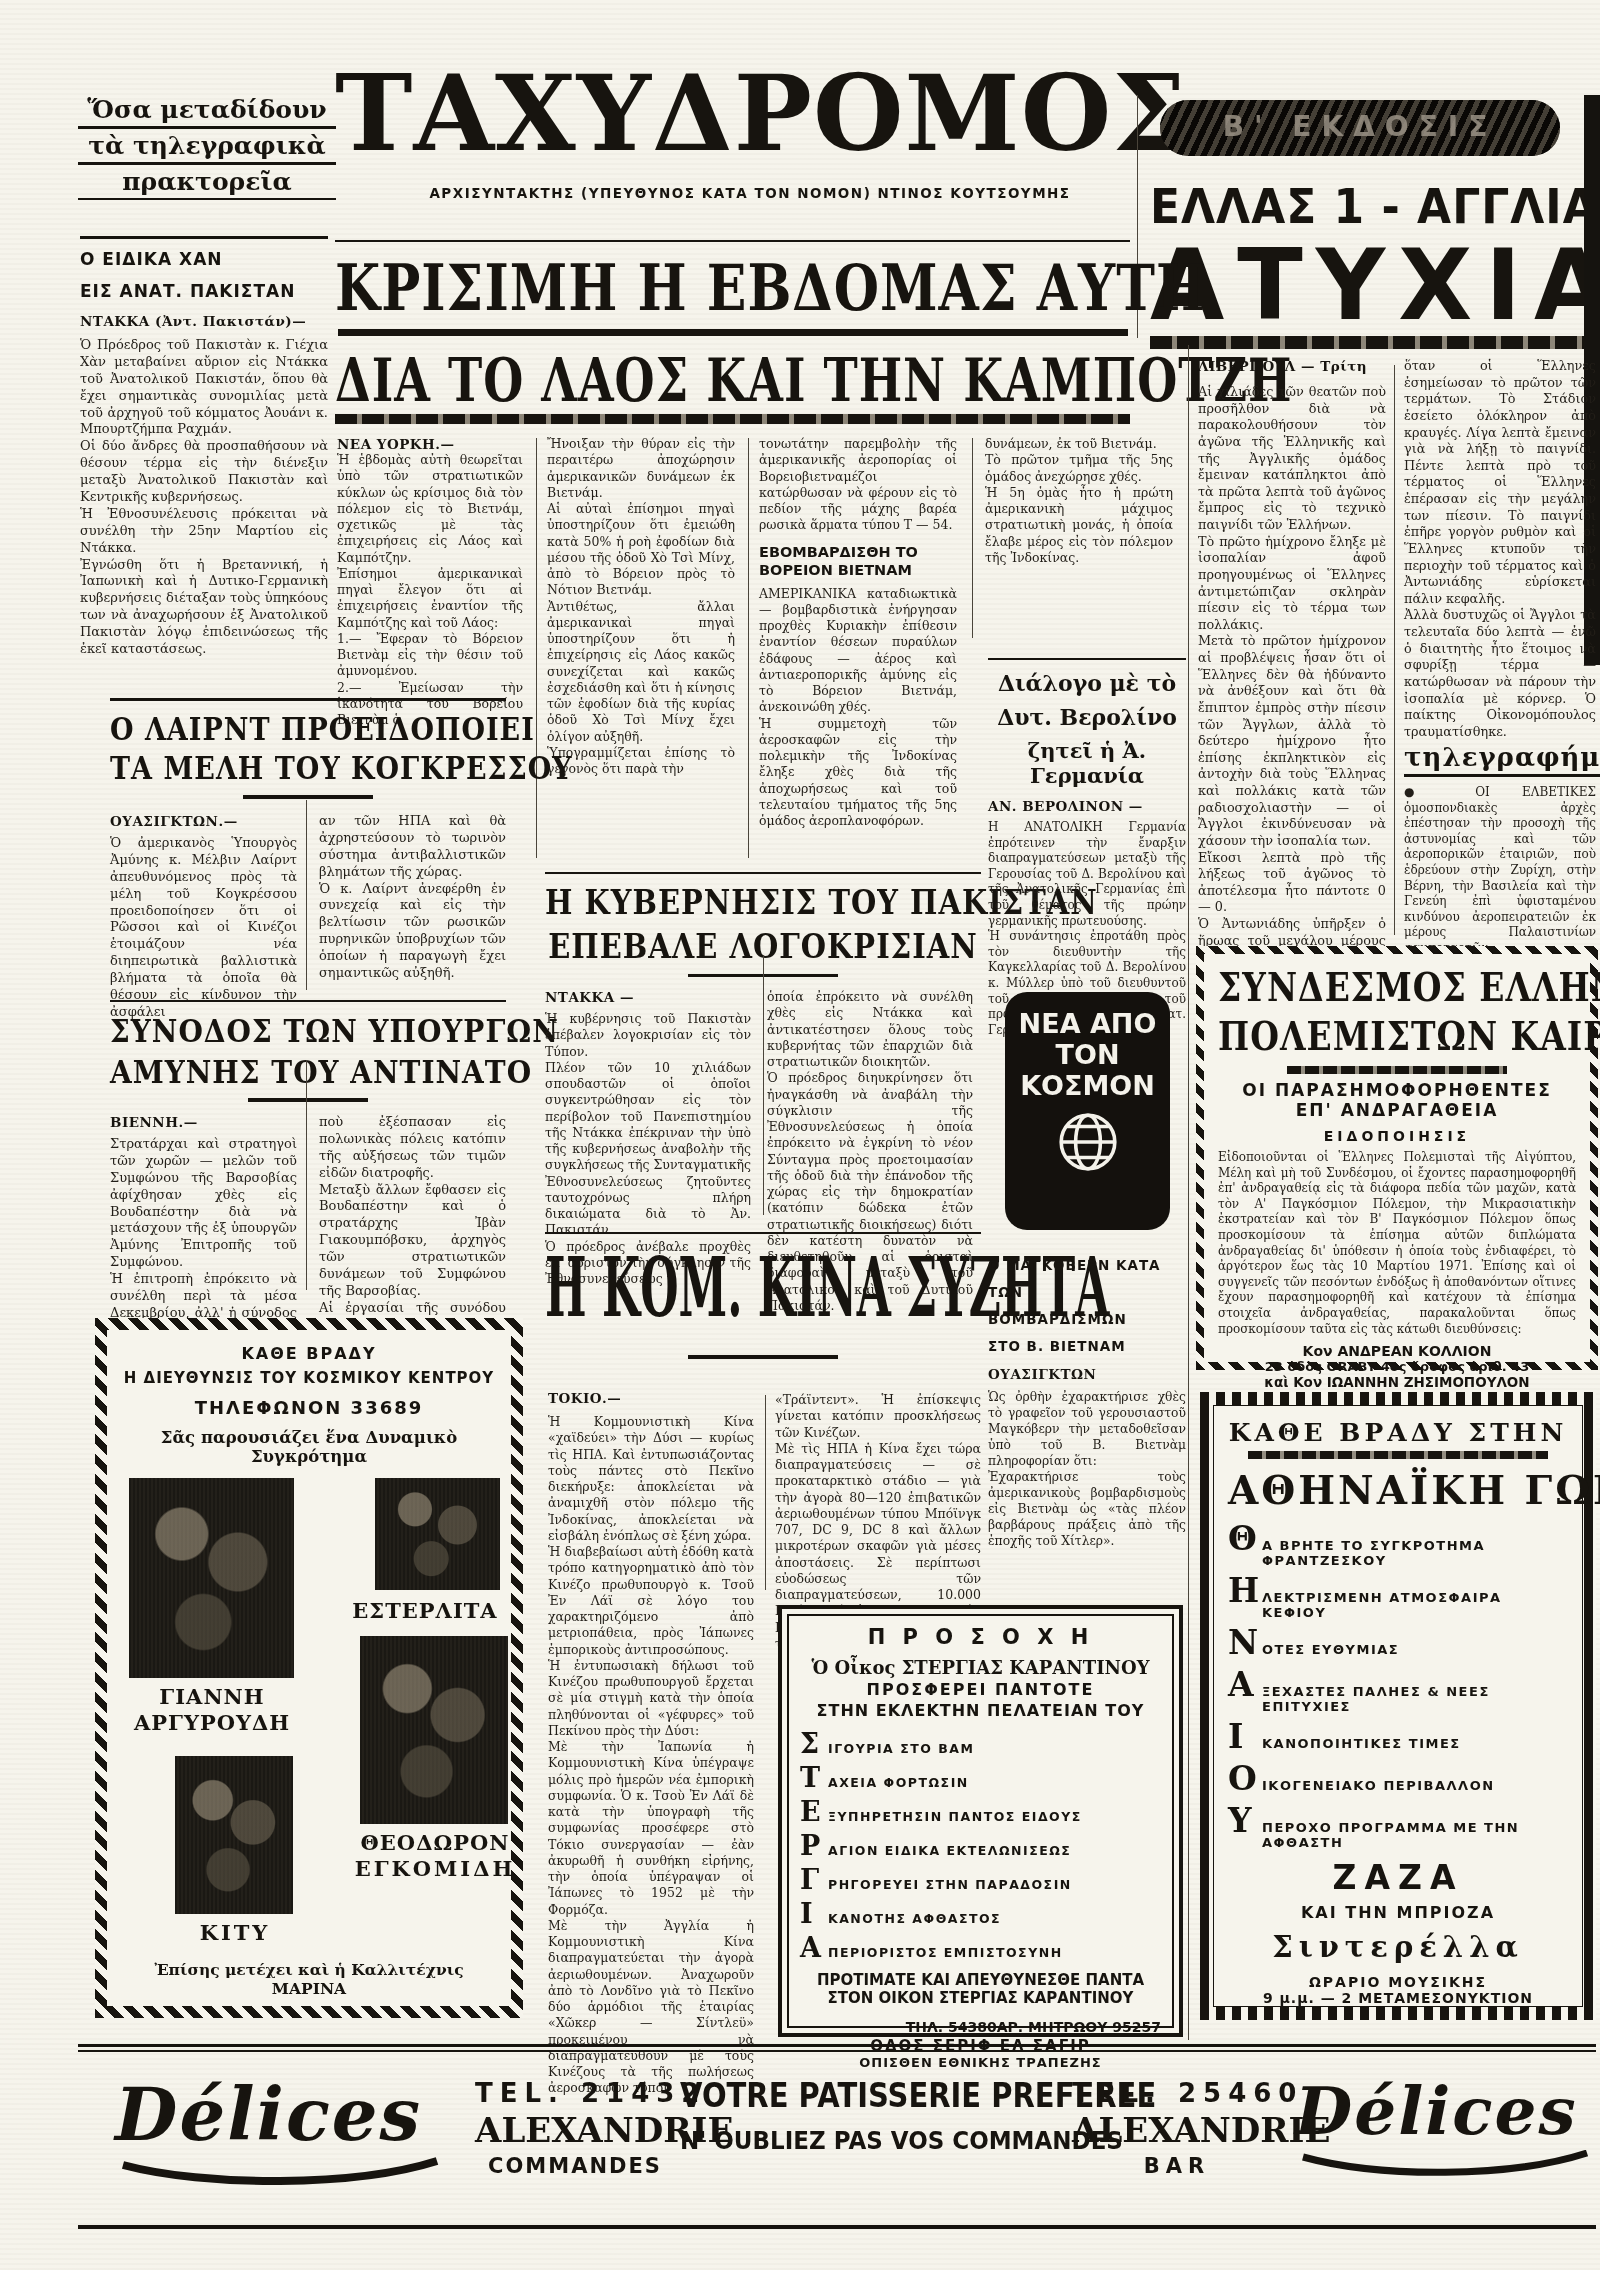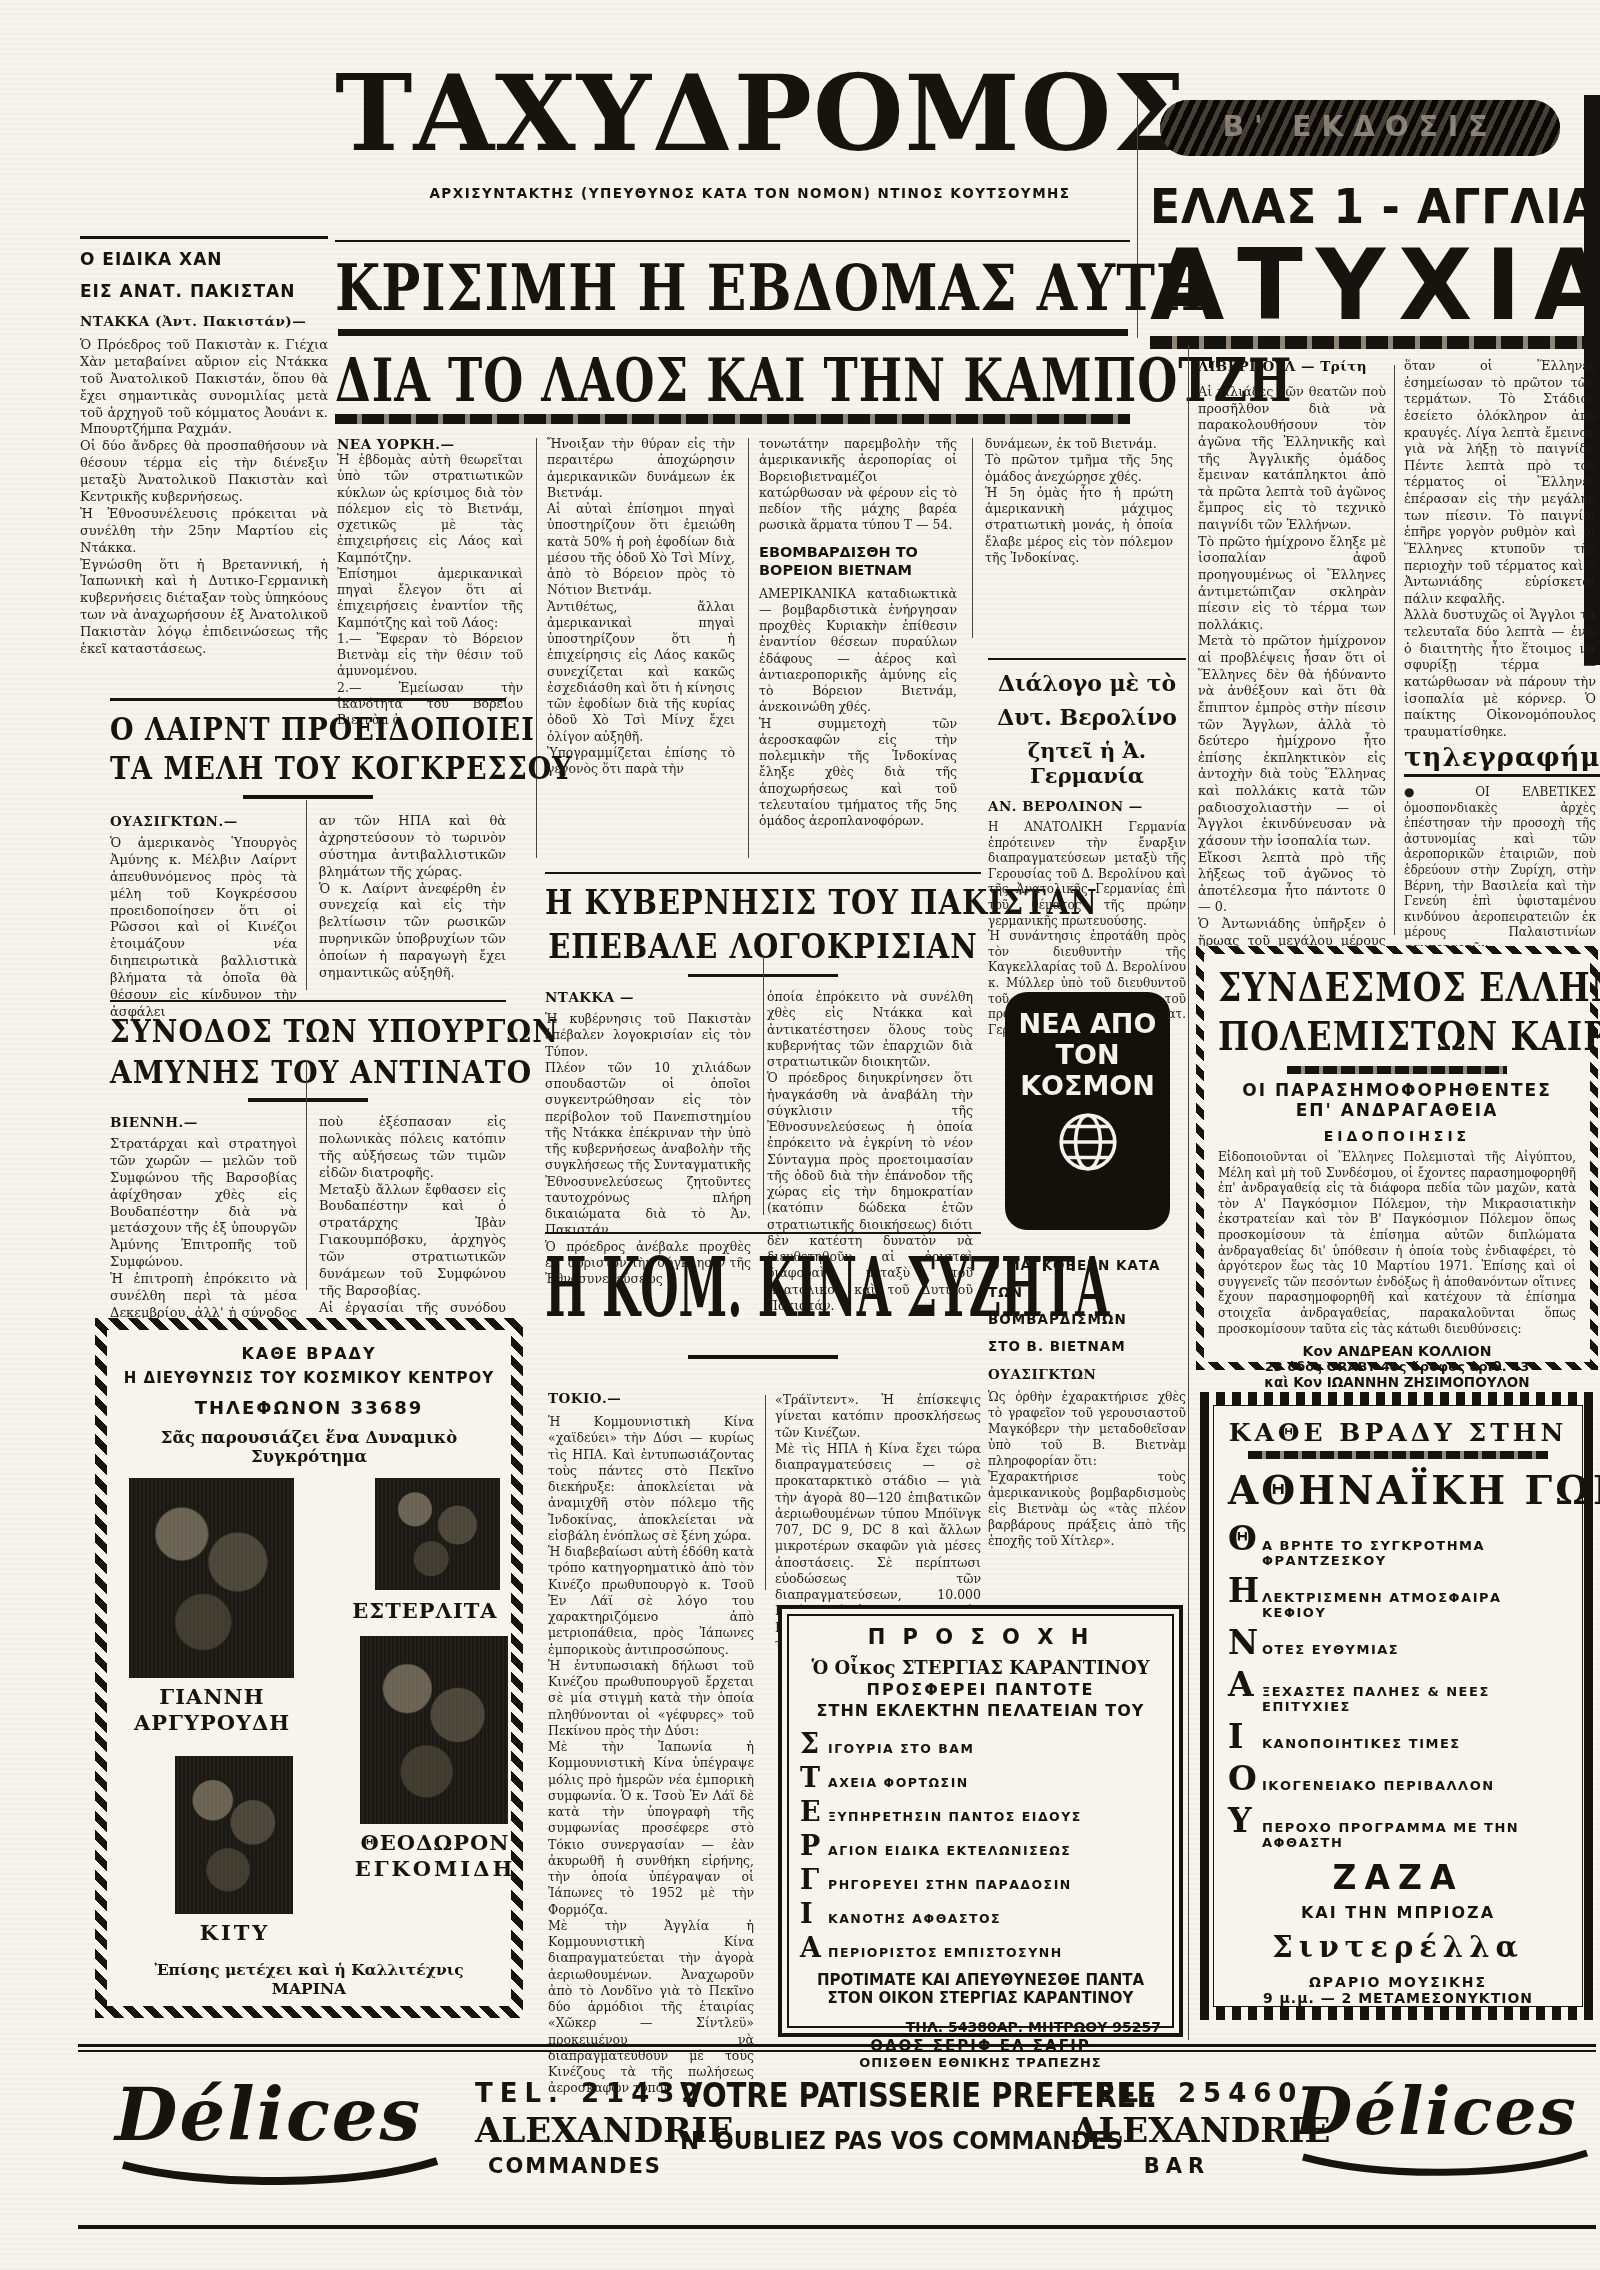--- a/index.html
+++ b/index.html
@@ -33,20 +33,25 @@
   .acro .ini{font-size:27px;font-weight:bold;width:28px;flex:none}
   .acro .txt{font-family:"DejaVu Sans",sans-serif;font-weight:bold;font-size:12.5px;letter-spacing:1.5px}
   .badge{background:#14110d;border-radius:22px;color:#f4f2ea;text-align:center}
   .script-logo{font-style:italic;font-weight:bold;letter-spacing:2px;white-space:nowrap}
 </style>
 </head>
 <body>
 
 <div id="page">
 
+  <div class="abs" style="left:78px;top:95px;width:258px">
+    <div class="b" style="font-size:25px;border-bottom:3px solid #17140f;padding:0 8px 2px;text-align:center">Ὅσα μεταδίδουν</div>
+    <div class="b" style="font-size:25px;border-bottom:3px solid #17140f;padding:2px 8px;text-align:center">τὰ τηλεγραφικὰ</div>
+    <div class="b" style="font-size:25px;border-bottom:2px solid #17140f;padding:2px 30px;text-align:center">πρακτορεῖα</div>
+  </div>
 
   <div class="abs nw b" style="left:335px;top:52px;width:800px;font-size:104px;text-align:center;letter-spacing:1px">ΤΑΧΥΔΡΟΜΟΣ</div>
   <div class="abs sans b c nw" style="left:420px;top:185px;width:660px;font-size:13.5px;letter-spacing:1.5px">ΑΡΧΙΣΥΝΤΑΚΤΗΣ (ΥΠΕΥΘΥΝΟΣ ΚΑΤΑ ΤΟΝ ΝΟΜΟΝ) ΝΤΙΝΟΣ ΚΟΥΤΣΟΥΜΗΣ</div>
 
   <div class="abs" style="left:1160px;top:100px;width:400px;height:56px;background:#171511;border-radius:28px;overflow:hidden">
     <div class="abs" style="left:0;top:0;right:0;bottom:0;background:repeating-linear-gradient(115deg,rgba(105,97,84,.55) 0 5px,rgba(8,6,4,.9) 5px 11px)"></div>
     <div class="abs sans b c" style="left:0;top:10px;width:100%;font-size:28px;letter-spacing:10px;color:#9a9285;opacity:.85">Β' ΕΚΔΟΣΙΣ</div>
   </div>
   <div class="abs sans b nw sy" style="left:1150px;top:178px;font-size:44px;letter-spacing:1px;transform:scaleY(1.1)">ΕΛΛΑΣ 1 - ΑΓΓΛΙΑ</div>
   <div class="abs sans b nw sy" style="left:1150px;top:228px;font-size:96px;letter-spacing:13px;transform:scaleY(1.02)">ΑΤΥΧΙΑ</div>

